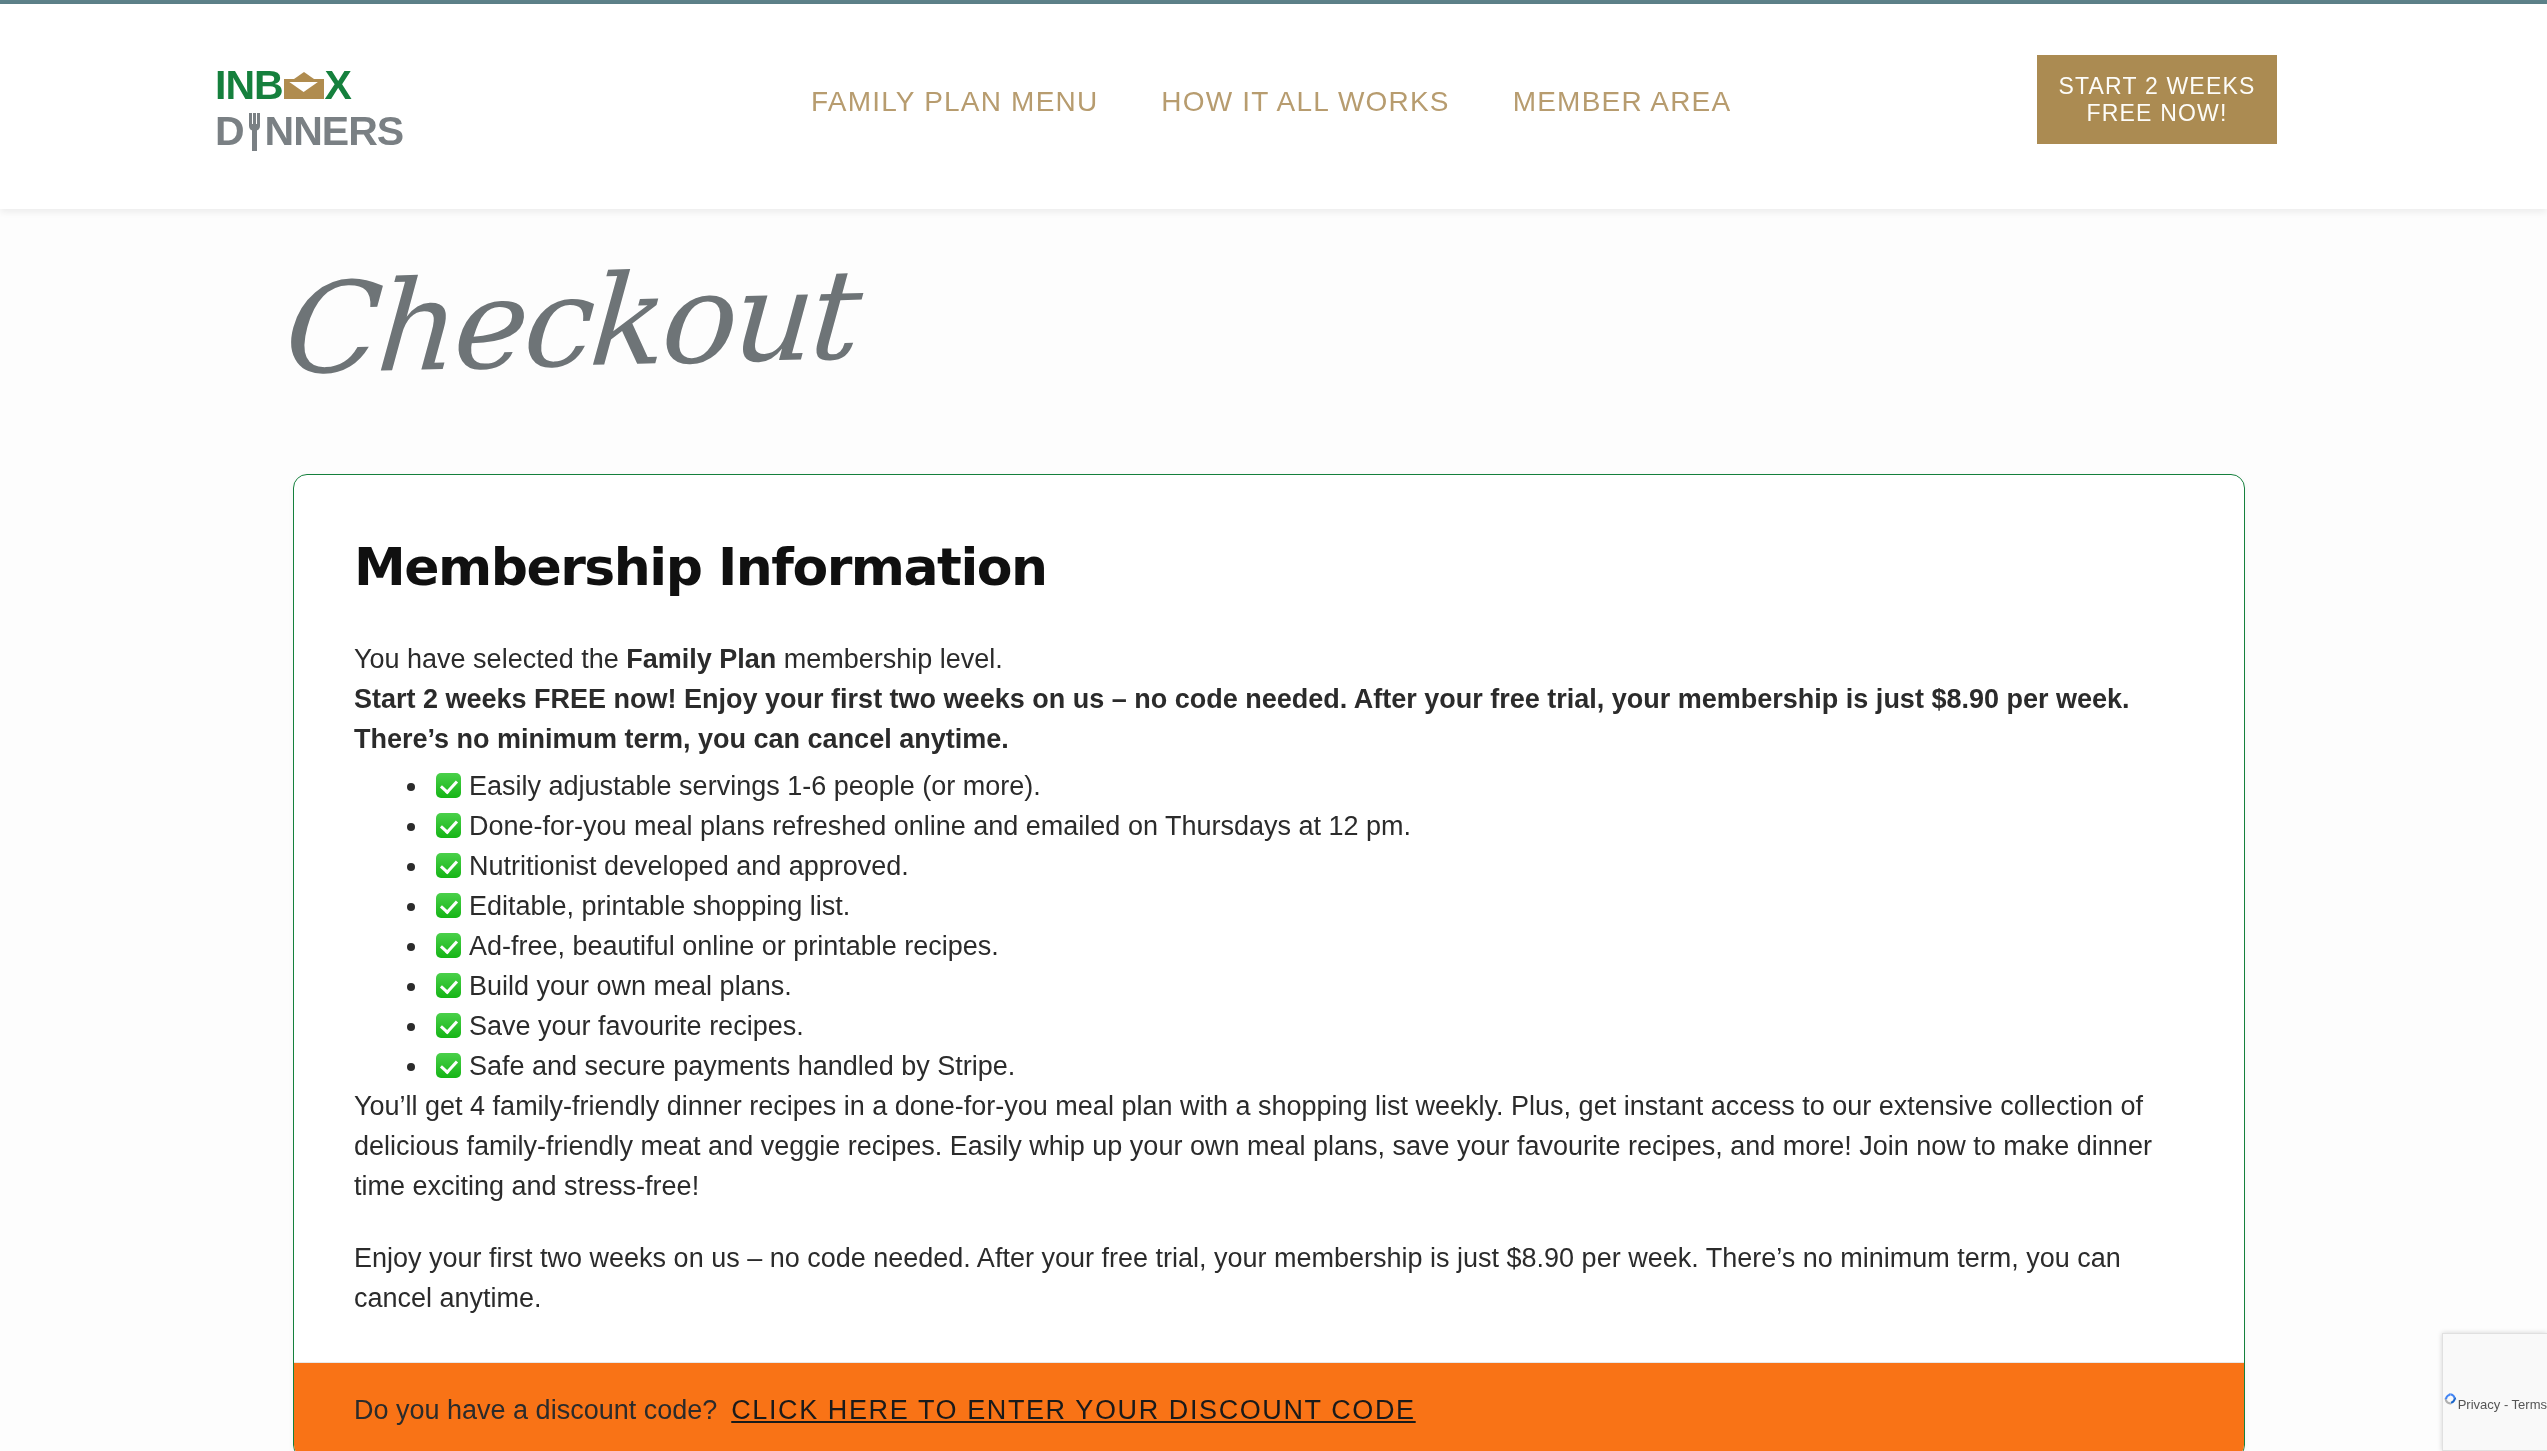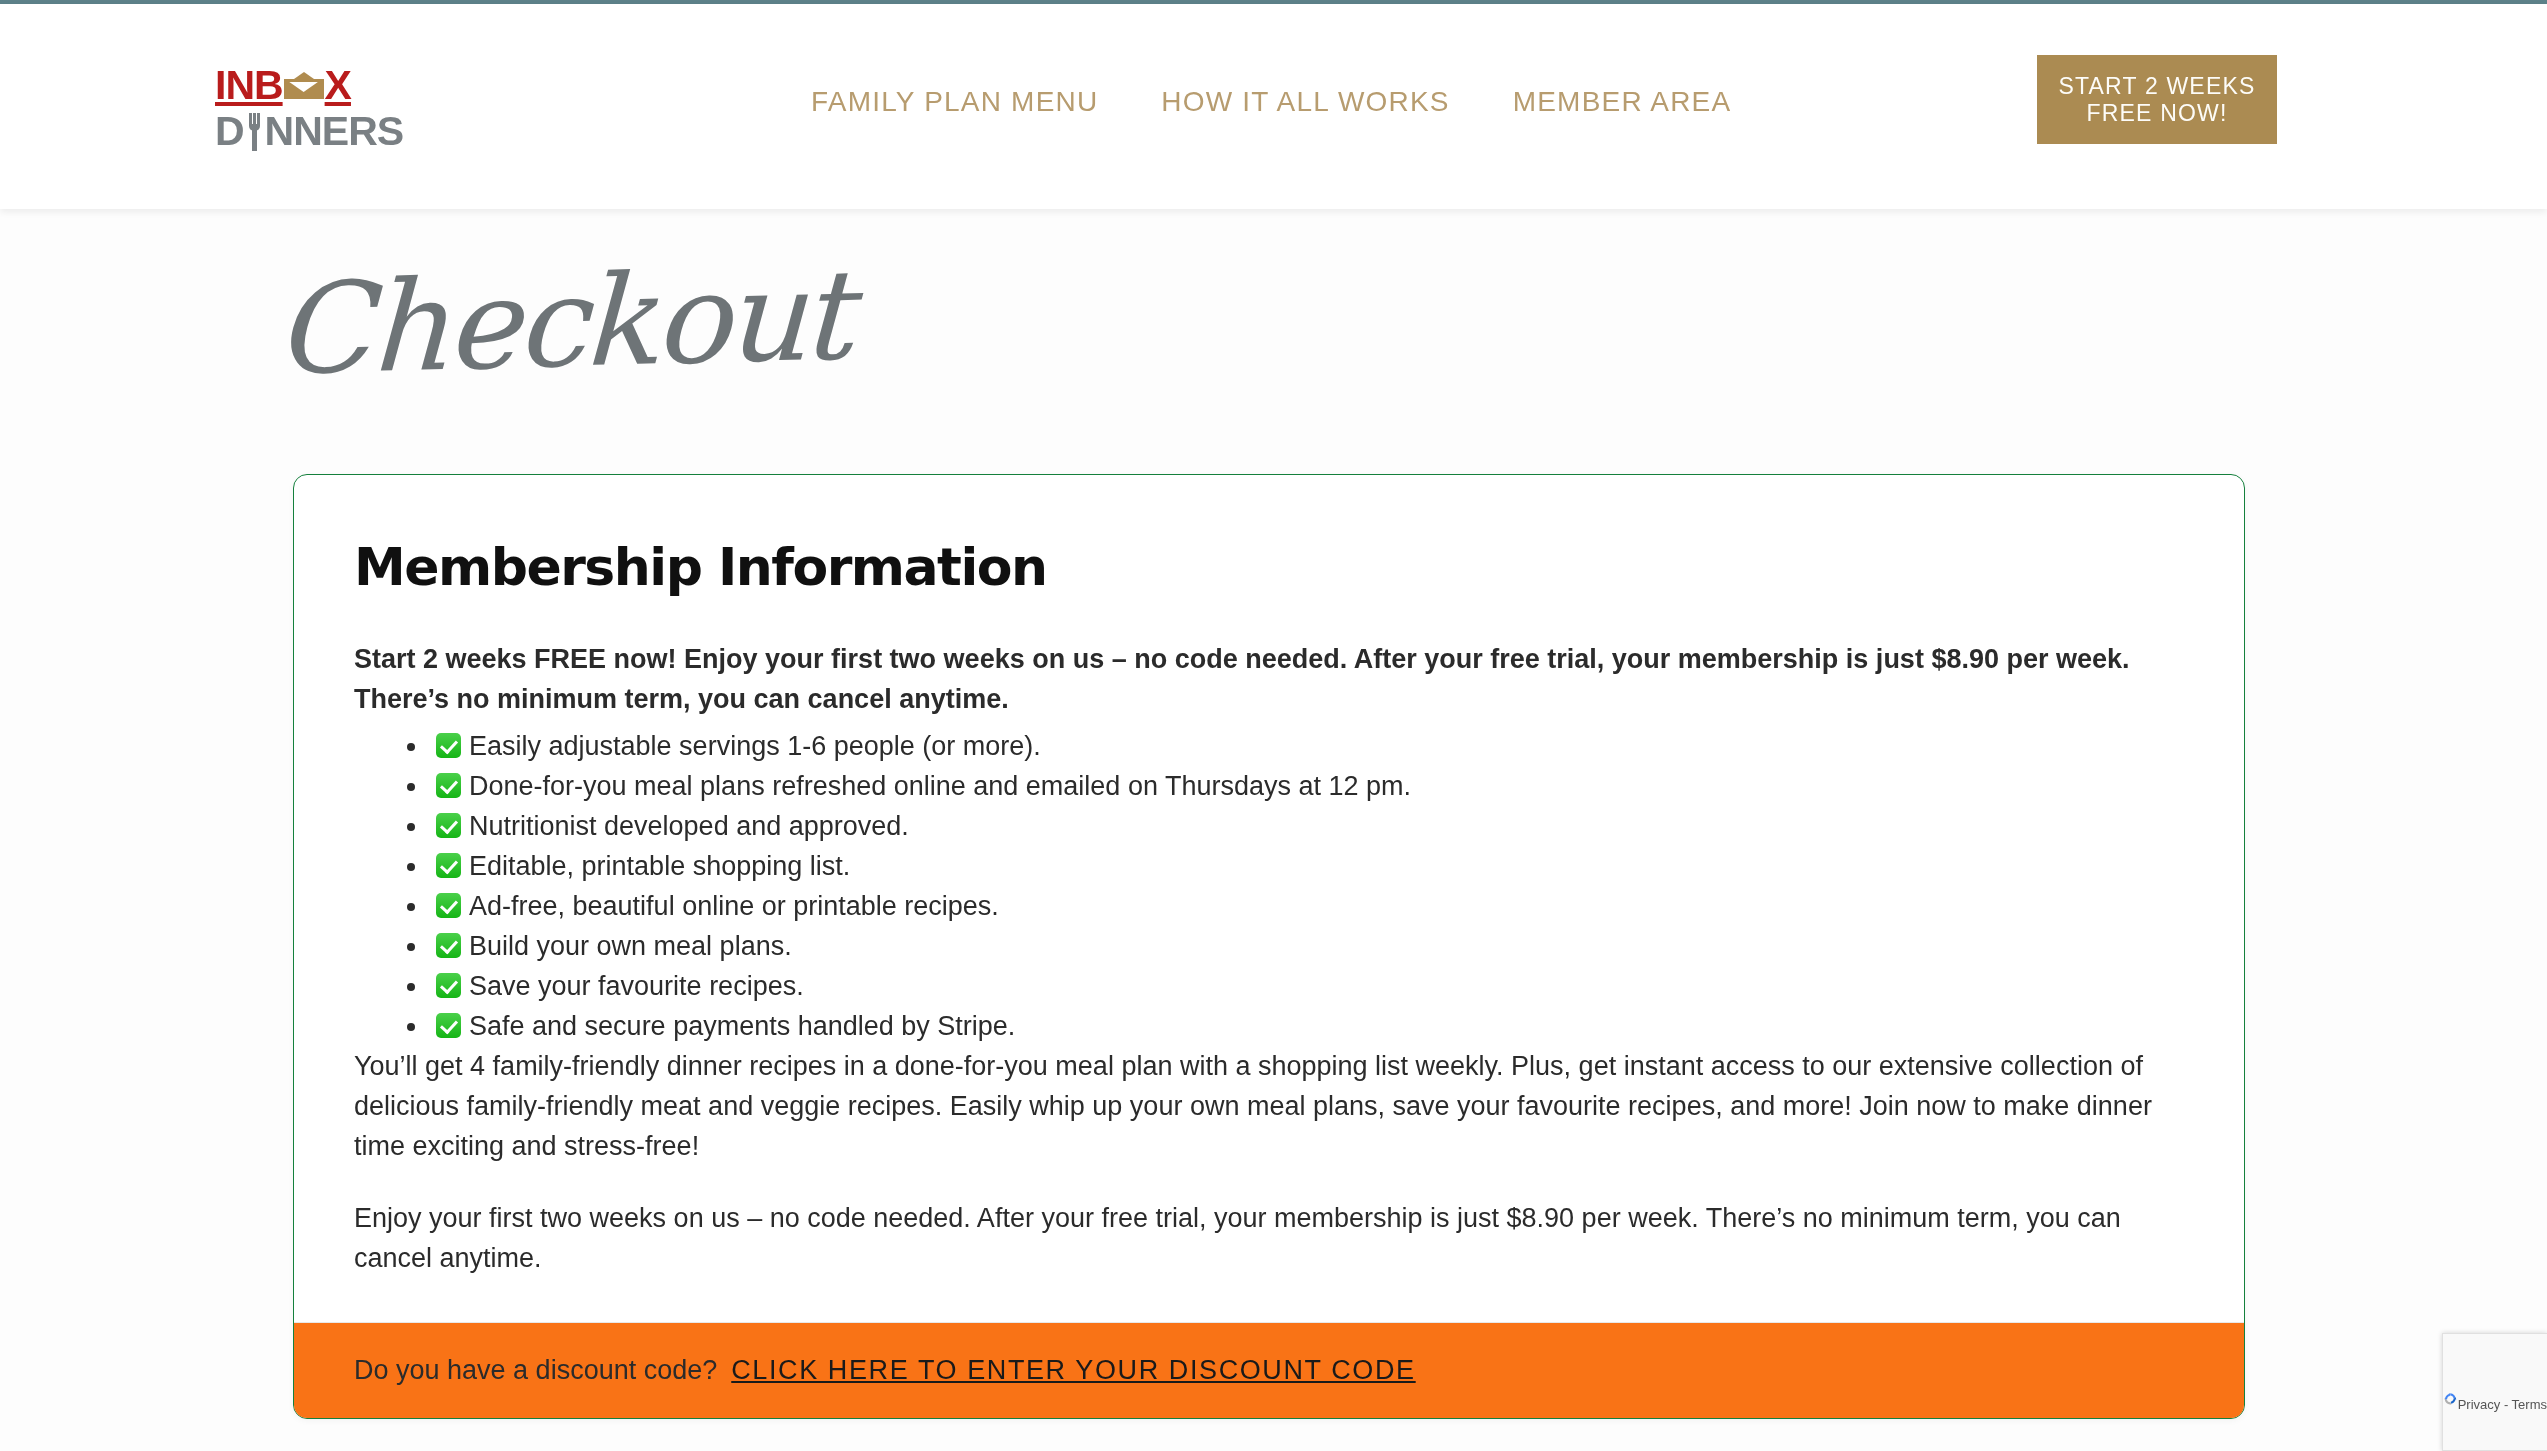--- a/index.html
+++ b/index.html
@@ -48,21 +48,21 @@
   .logo-line1, .logo-line2 {
     font-family: "Liberation Sans", sans-serif;
     font-weight: bold;
     font-size: 41px;
     letter-spacing: -1px;
     line-height: 46px;
     white-space: nowrap;
     display: flex;
     align-items: center;
   }
-  .logo-line1 { color: #b91c1c; text-decoration: underline; }
+  .logo-line1 { color: #15803d; }
   .logo-line2 { color: #7a8084; }
 
   .logo-envelope {
     display: inline-block;
     width: 40px; height: 27px;
     position: relative;
     margin: 0 1px;
     vertical-align: middle;
   }
   .logo-envelope .env-body {
@@ -334,20 +334,23 @@
 
 <main class="page-body">
 
   <h1 class="checkout-title">Checkout</h1>
 
   <section class="checkout-card">
     <div class="card-inner">
 
       <h2 class="card-title">Membership Information</h2>
 
+      <p class="body-text intro-line">
+        <span>You have selected the </span><b>Family Plan</b><span> membership level.</span>
+      </p>
 
       <p class="body-text highlight-para">Start 2 weeks FREE now! Enjoy your first two weeks on us – no code needed. After your free trial, your membership is just $8.90 per week. There’s no minimum term, you can cancel anytime.</p>
 
       <ul class="feature-list">
         <li><span class="check-mark"></span><span>Easily adjustable servings 1-6 people (or more).</span></li>
         <li><span class="check-mark"></span><span>Done-for-you meal plans refreshed online and emailed on Thursdays at 12 pm.</span></li>
         <li><span class="check-mark"></span><span>Nutritionist developed and approved.</span></li>
         <li><span class="check-mark"></span><span>Editable, printable shopping list.</span></li>
         <li><span class="check-mark"></span><span>Ad-free, beautiful online or printable recipes.</span></li>
         <li><span class="check-mark"></span><span>Build your own meal plans.</span></li>

